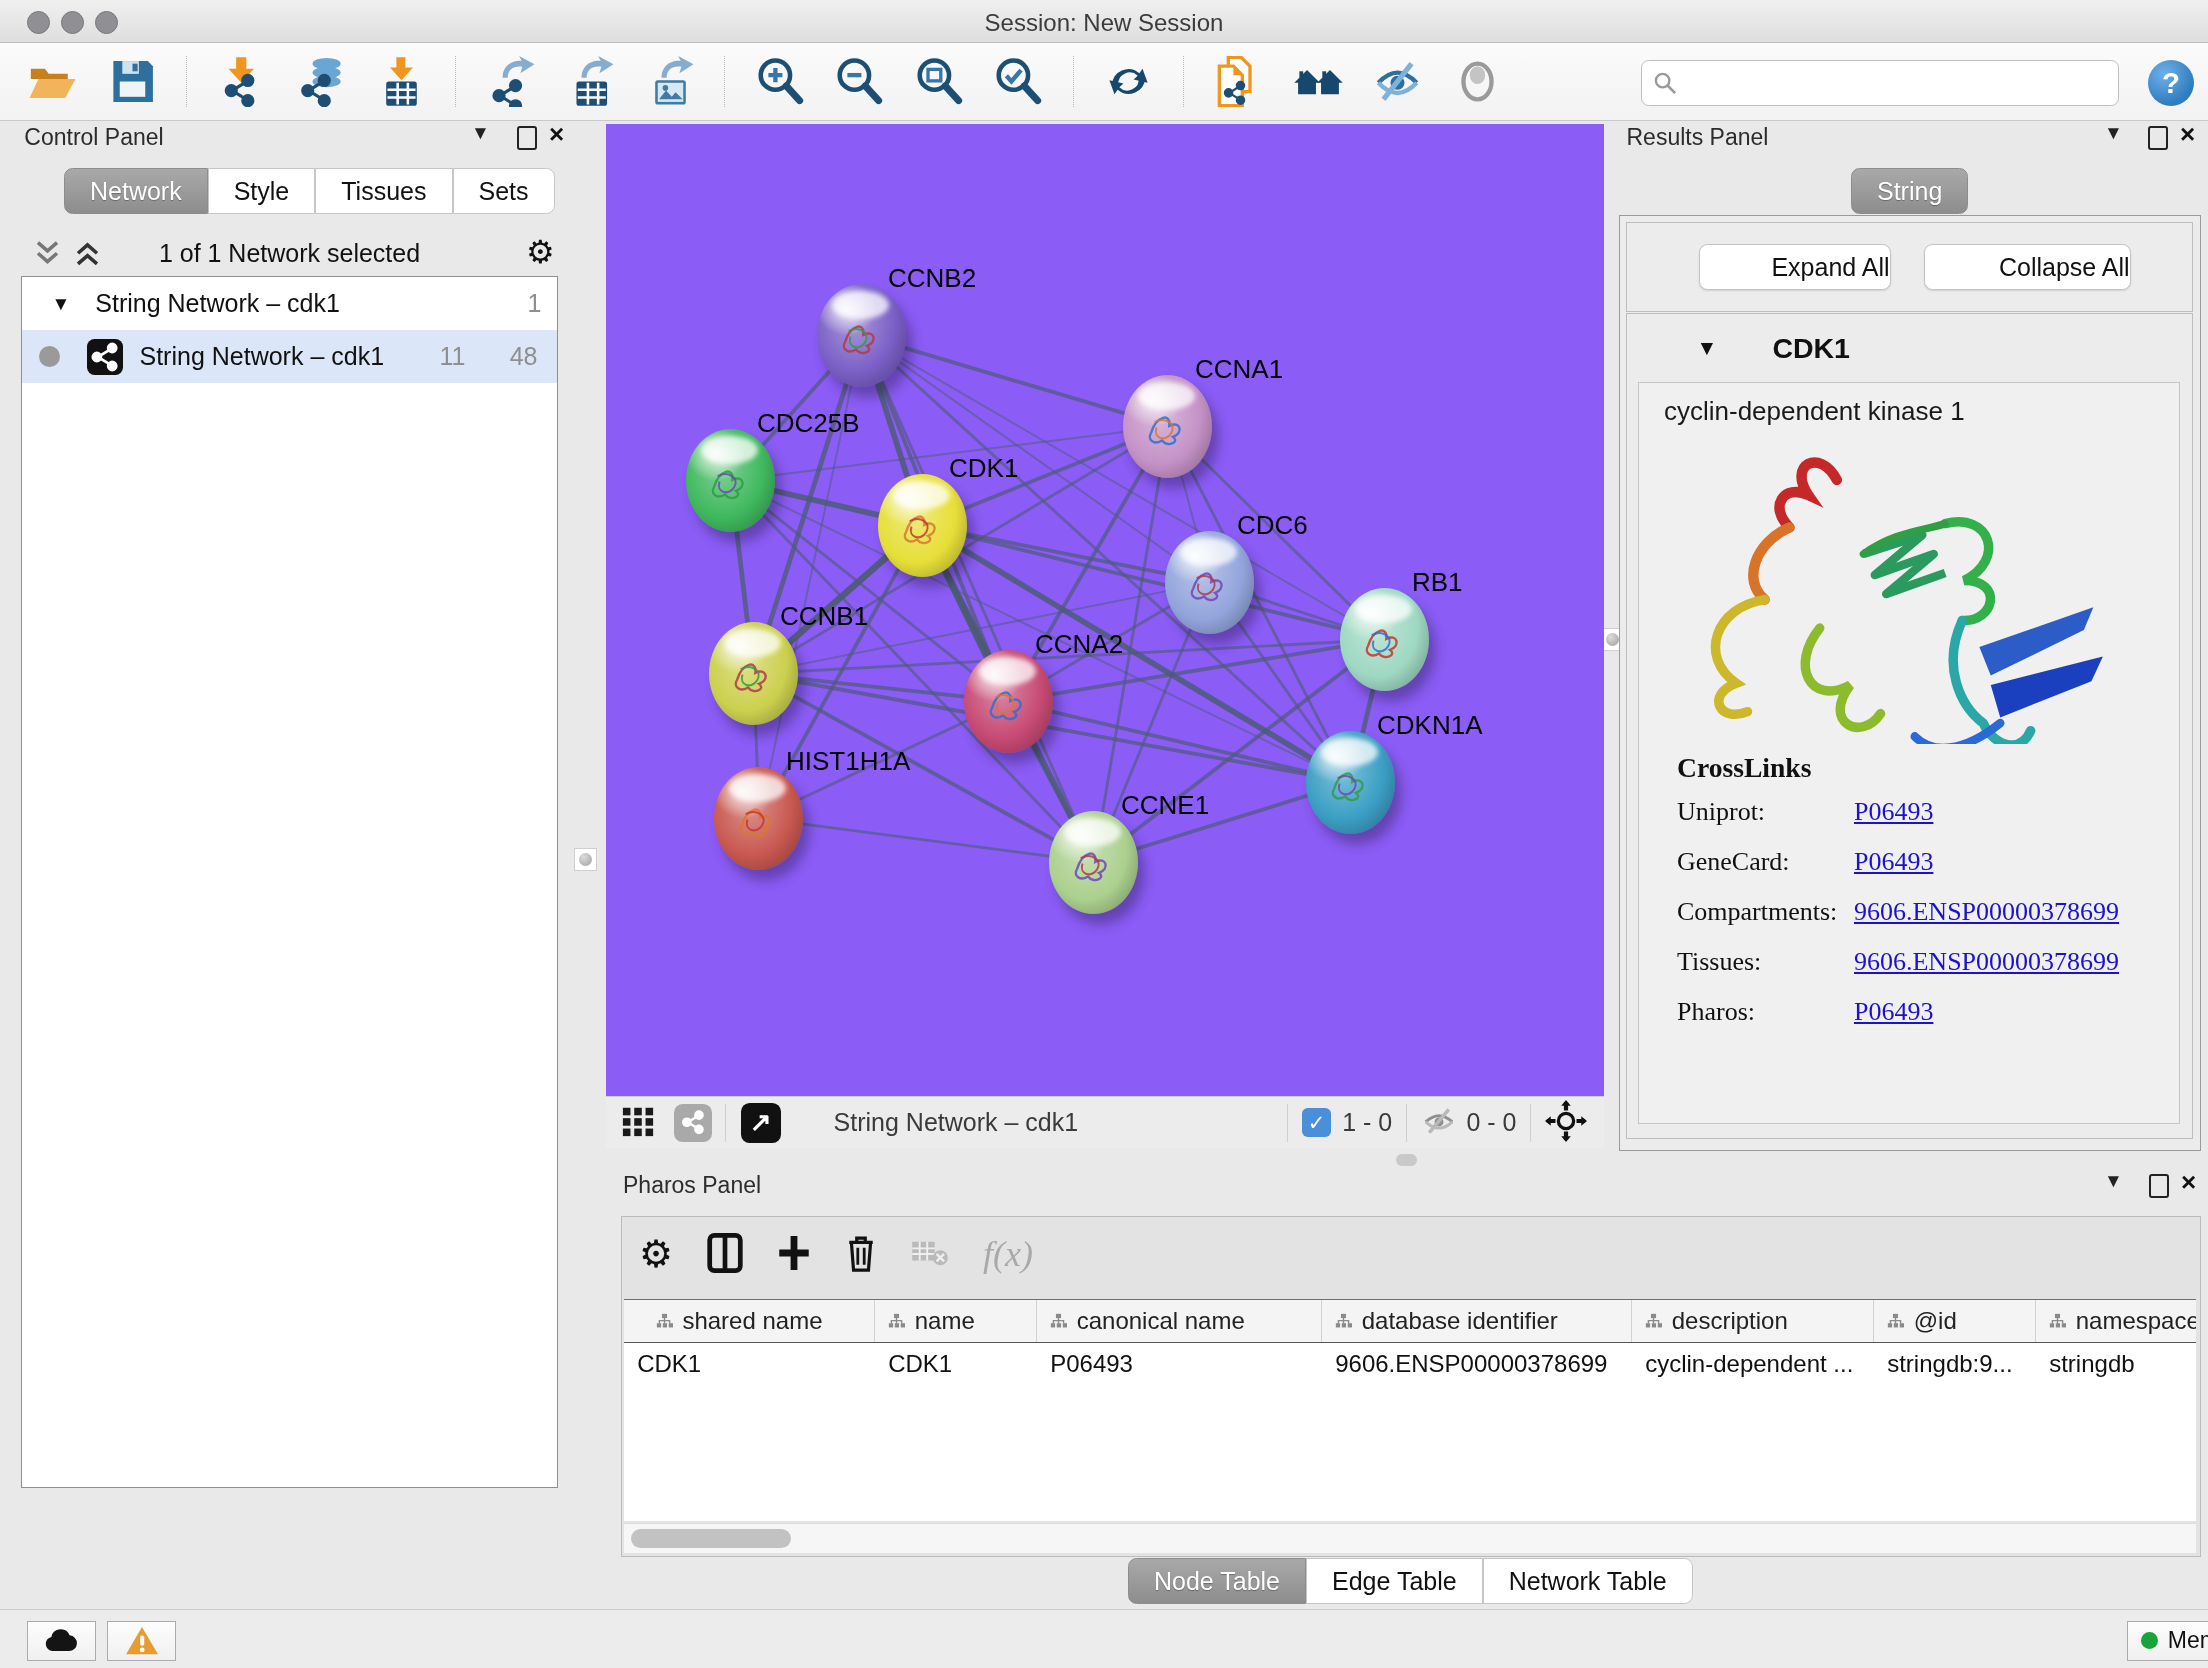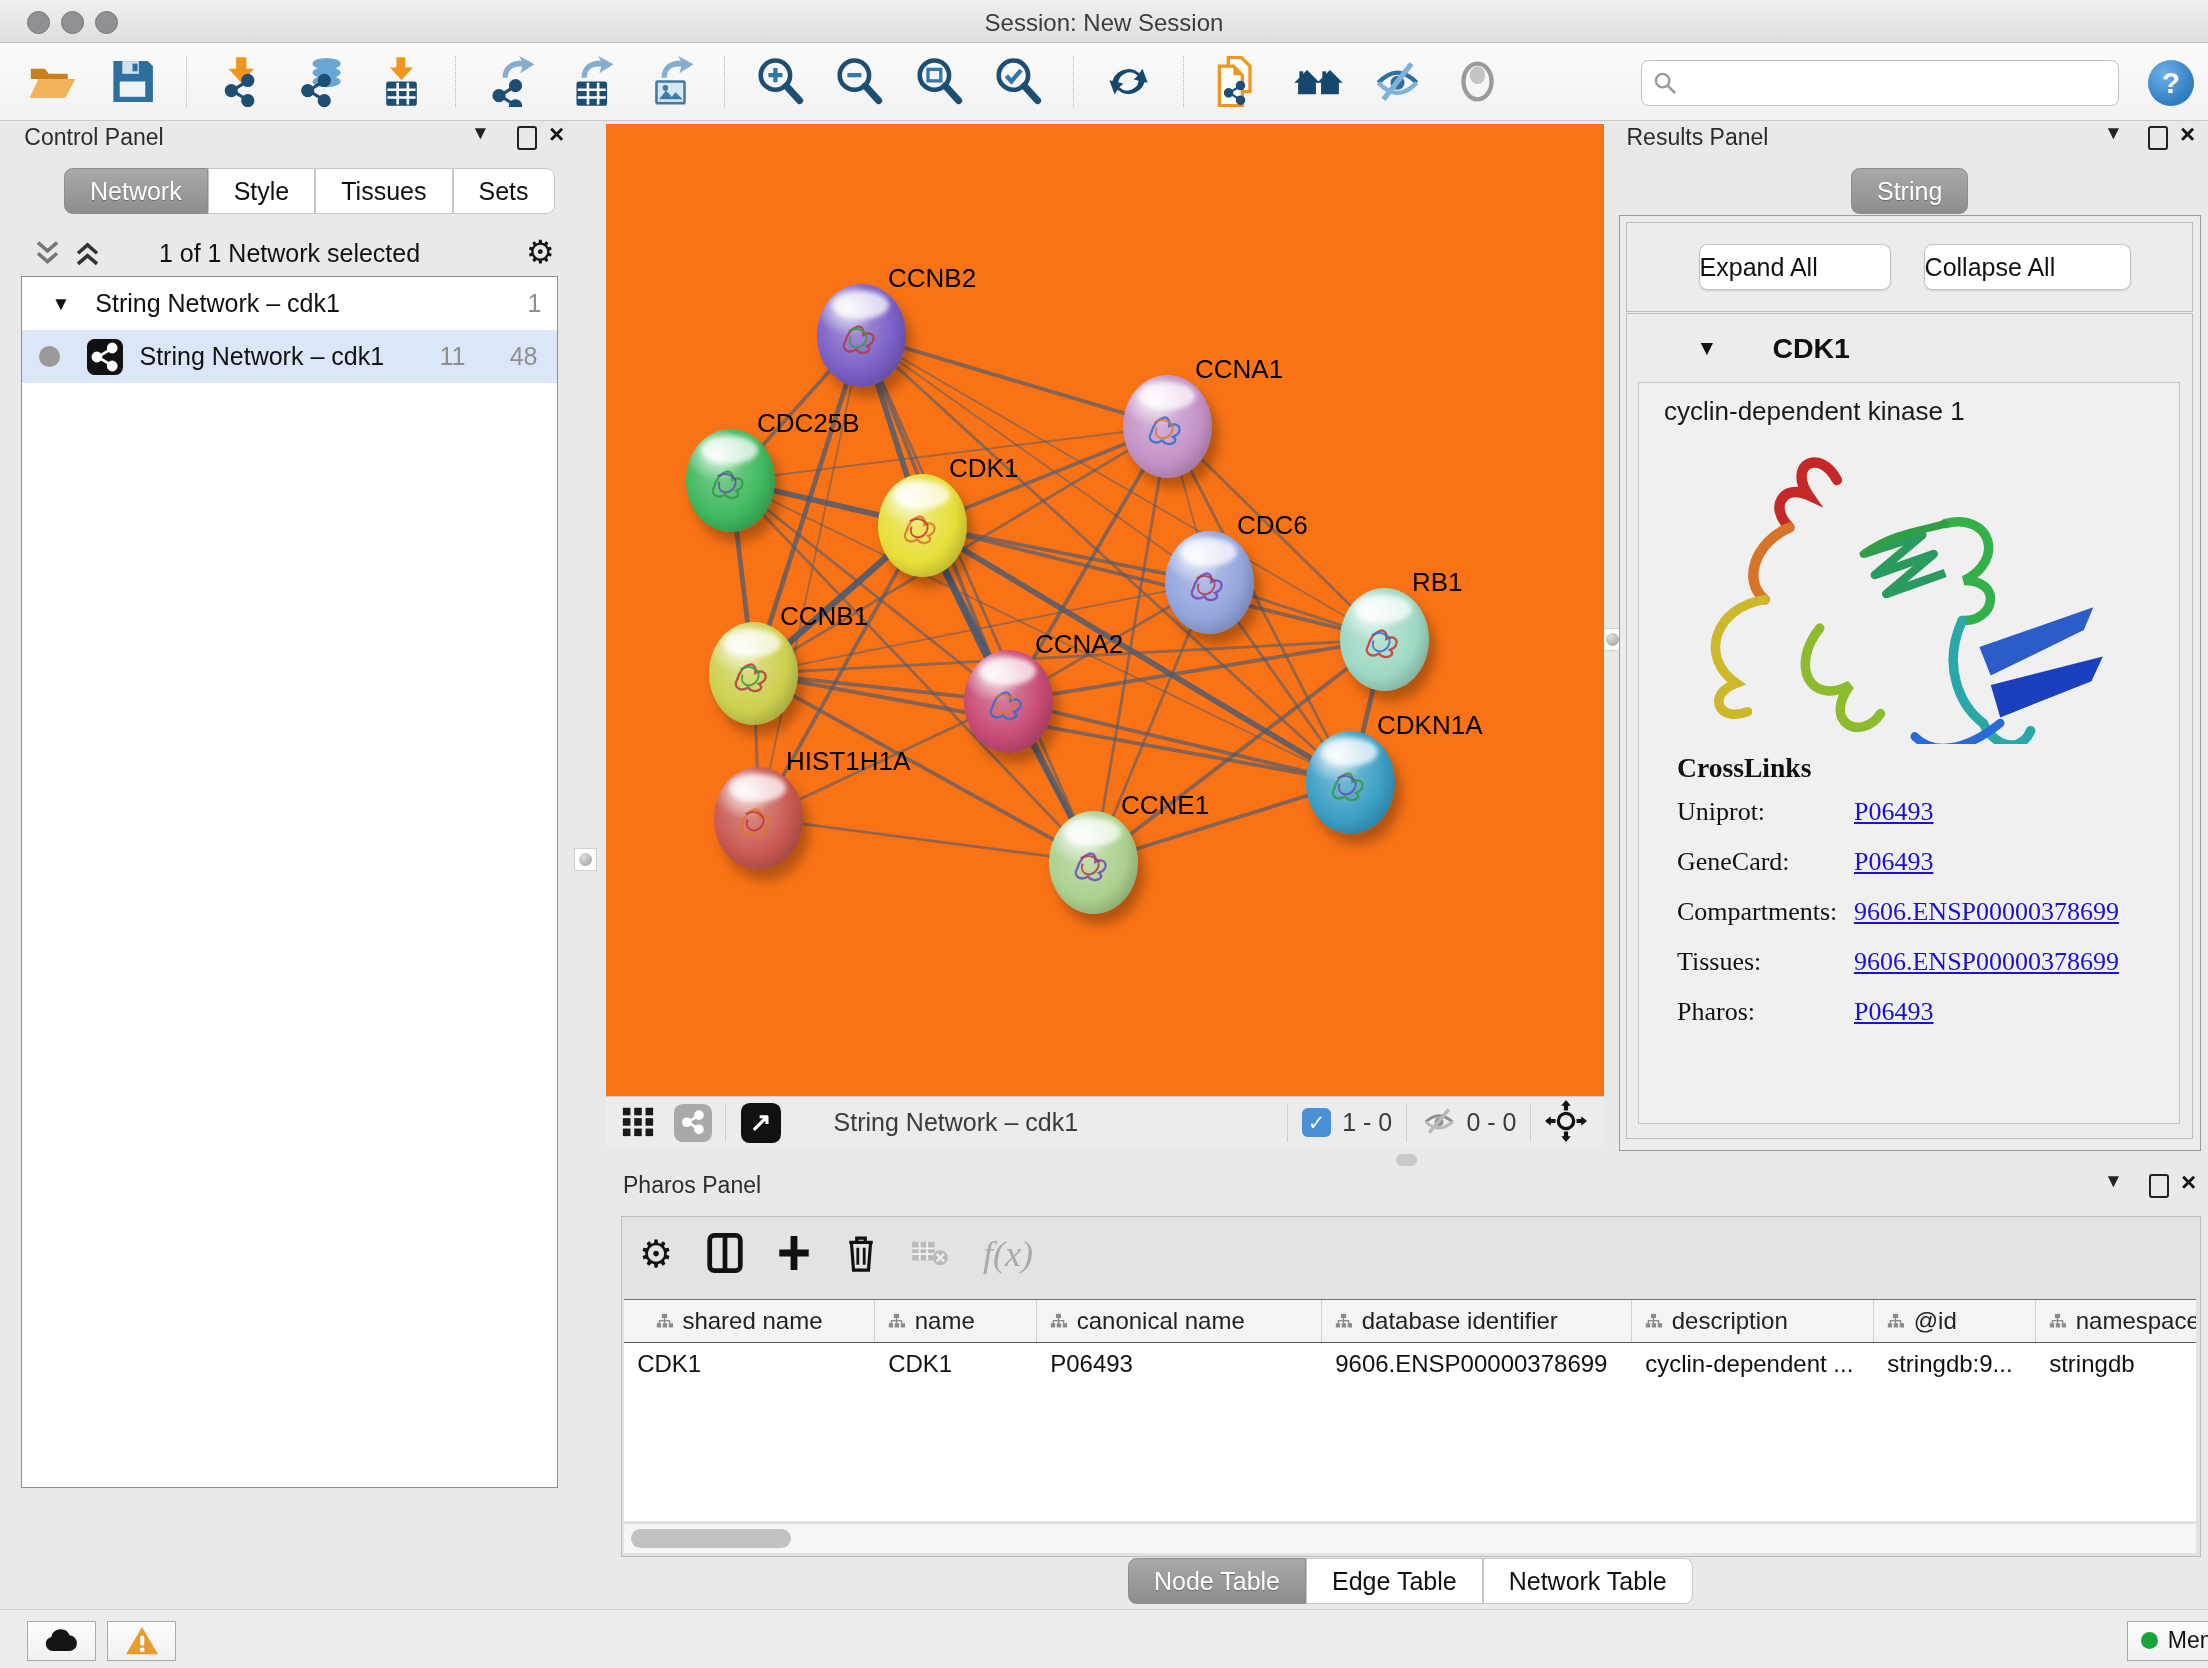--- a/index.html
+++ b/index.html
@@ -43,40 +43,40 @@
   #control-panel{position:absolute;left:11px;top:124px;width:557px;height:1488px;text-decoration:underline;}
   #cp-tabs{position:absolute;left:53px;top:44px;}
   #cp-subheader{position:absolute;left:9.5px;top:107px;width:538px;height:46px;font-size:25px;color:#111;}
   #cp-tree{position:absolute;left:9.5px;top:152px;width:535px;height:1210px;background:#fff;
     border:1.9px solid #8f8f8f;}
   .treerow{position:relative;width:100%;height:53px;font-size:25px;color:#111;display:flex;align-items:center;}
   .treerow.sel{background:#dbe6f8;}
   .tnum{color:#8f8f8f;}
   .share-badge{display:inline-block;width:36px;height:36px;background:#111;border-radius:7.6px;position:relative;}
   
-  #canvas{position:absolute;left:606px;top:124px;width:998px;height:972px;background:#f97316;}
+  #canvas{position:absolute;left:606px;top:124px;width:998px;height:972px;background:#8b5cf6;}
   #edges-svg{position:absolute;left:0;top:0;}
   .node{position:absolute;width:89px;height:103px;border-radius:50%;
     box-shadow:6.7px 10.5px 11.4px rgba(0,0,0,.28);cursor:pointer;}
   .node .gloss{position:absolute;left:15px;top:6.7px;width:57px;height:28.5px;border-radius:50%;
     background:rgba(255,255,255,.75);filter:blur(2.9px);}
   .nlabel{position:absolute;font-size:26px;color:#000;white-space:nowrap;cursor:default;}
   #netbar{position:absolute;left:606px;top:1096px;width:998px;height:51px;background:#ececec;
     border-top:1px solid #cfcfcf;display:flex;align-items:center;}
   .nb-sep{width:1px;height:38px;border-left:1px solid #cfcfcf;margin:0 13.3px;}
   #netbar .ntxt{font-size:25px;color:#3a3a3a;}
   .graytxt{color:#8f8f8f;}
   .nbico{cursor:pointer;}
   
   #results-panel{position:absolute;left:1617px;top:124px;width:592px;height:1046px;}
   #rp-tabs{position:absolute;left:234px;top:44px;}
   #rp-outer{position:absolute;left:1.9px;top:91px;width:580px;height:934px;border:1.9px solid #9a9a9a;background:#ececec;}
   #rp-btnrow{position:absolute;left:5.7px;top:5.7px;width:565px;height:88px;border:1px solid #bdbdbd;background:#ececec;}
   .rp-btn{position:absolute;top:21px;height:44px;background:#fff;border:1px solid #c3c3c3;border-radius:8.6px;
-    font-size:25px;color:#111;text-align:left;line-height:44px;cursor:pointer;box-shadow:0 1px 1.9px rgba(0,0,0,.12);}
+    font-size:25px;color:#111;text-align:right;line-height:44px;cursor:pointer;box-shadow:0 1px 1.9px rgba(0,0,0,.12);}
   #rp-inner{position:absolute;left:5.7px;top:97px;width:565px;height:824px;border:1px solid #bdbdbd;background:#ececec;}
   #cdk1-header{position:absolute;left:0;top:0;width:100%;height:68px;display:flex;align-items:center;}
   #cdk1-header .tri{margin-left:70px;font-size:21px;color:#111;cursor:pointer;}
   #cdk1-header .nm{margin-left:55px;font-size:28.5px;font-weight:bold;color:#111;}
   #cdk1-body{position:absolute;left:11.4px;top:68px;width:540px;height:740px;background:#f0f0f0;border:1px solid #c6c6c6;}
   #cdk1-desc{position:absolute;left:25px;top:13.3px;font-size:26px;color:#1a1a1a;}
   #protein-img{position:absolute;left:38px;top:57px;}
   #crosslinks{position:absolute;left:38px;top:369px;font-family:"Liberation Serif",serif;}
   #crosslinks h3{margin:0 0 13.3px 0;font-size:27.6px;color:#111;}
   .clrow{display:flex;margin-bottom:20px;font-size:26px;}

